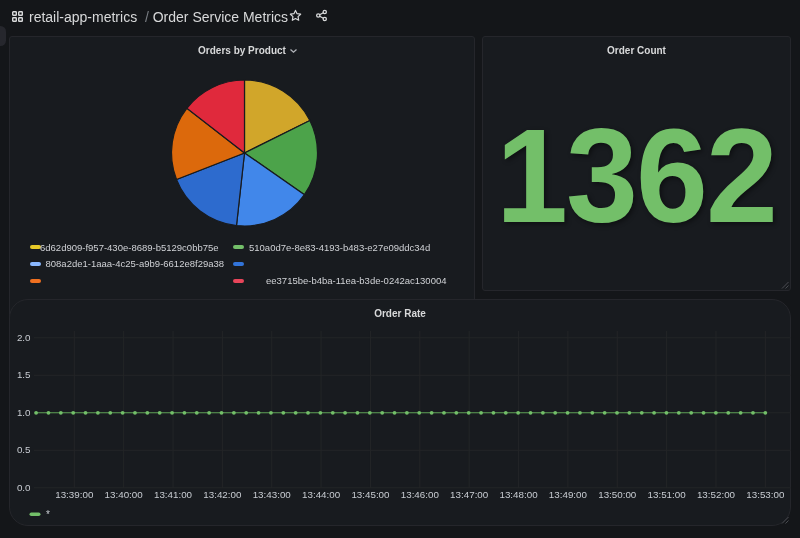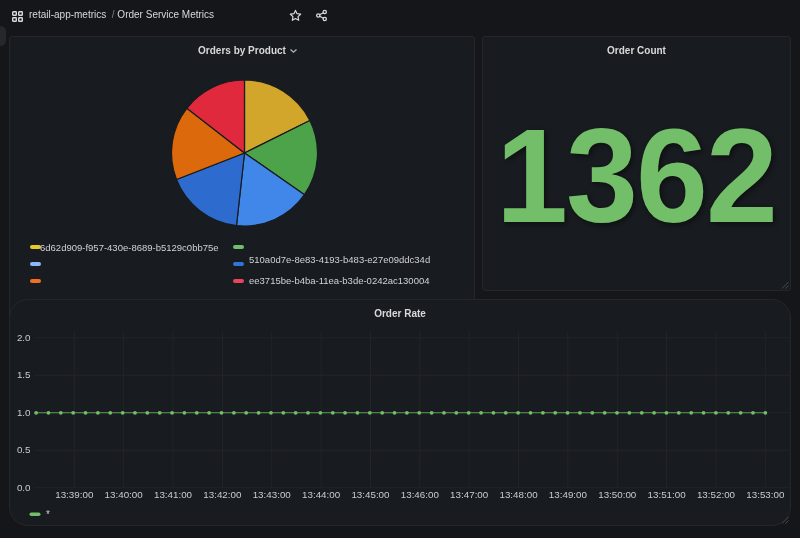--- a/index.html
+++ b/index.html
@@ -16,21 +16,21 @@
 
 <div style="position:absolute; left:-5px; top:26px; width:11px; height:20px; background:#26272d; border-radius:6px;"></div>
 
 <div class="header">
   <svg style="position:absolute; left:12px; top:10.5px;" width="11" height="11" viewBox="0 0 11 11" fill="none" stroke="#d8d9da" stroke-width="1.4">
     <rect x="0.7" y="0.7" width="3.6" height="3.6" rx="0.6"></rect>
     <rect x="6.7" y="0.7" width="3.6" height="3.6" rx="0.6"></rect>
     <rect x="0.7" y="6.7" width="3.6" height="3.6" rx="0.6"></rect>
     <rect x="6.7" y="6.7" width="3.6" height="3.6" rx="0.6"></rect>
   </svg>
-  <div style="position:absolute; left:29px; top:9px; font-size:10px; font-weight:500; white-space:nowrap;">retail-app-metrics&nbsp; <span style="color:#7b7f85;">/</span> Order Service Metrics</div>
+  <div style="position:absolute; left:29px; top:9px; font-size:14px; font-weight:500; white-space:nowrap;">retail-app-metrics&nbsp; <span style="color:#7b7f85;">/</span> Order Service Metrics</div>
   <svg style="position:absolute; left:289px; top:9px;" width="13" height="13" viewBox="0 0 24 24" fill="none" stroke="#d8d9da" stroke-width="2.2">
     <path d="M12 2.6 L14.9 8.7 L21.5 9.6 L16.7 14.2 L17.9 20.8 L12 17.6 L6.1 20.8 L7.3 14.2 L2.5 9.6 L9.1 8.7 Z" stroke-linejoin="round"></path>
   </svg>
   <svg style="position:absolute; left:315px; top:9px;" width="13" height="13" viewBox="0 0 24 24" fill="none" stroke="#d8d9da" stroke-width="2.4">
     <circle cx="6" cy="12" r="3"></circle>
     <circle cx="18" cy="5.5" r="3"></circle>
     <circle cx="18" cy="18.5" r="3"></circle>
     <line x1="8.7" y1="10.6" x2="15.4" y2="6.9"></line>
     <line x1="8.7" y1="13.4" x2="15.4" y2="17.1"></line>
   </svg>
@@ -48,28 +48,29 @@
     <path d="M234.5 116 L294.44 157.66 A73 73 0 0 1 226.49 188.56 Z" fill="#4187EA"></path>
     <path d="M234.5 116 L226.49 188.56 A73 73 0 0 1 166.49 142.52 Z" fill="#2D6BCE"></path>
     <path d="M234.5 116 L166.49 142.52 A73 73 0 0 1 176.82 71.26 Z" fill="#DC690C"></path>
     <path d="M234.5 116 L176.82 71.26 A73 73 0 0 1 234.50 43.00 Z" fill="#E0293C"></path>
     </g>
   </svg>
 
   <div class="dash" style="left:19.6px; top:208.3px; background:#E7C928;"></div>
   <div class="legtext" style="left:30px; top:204.5px;">6d62d909-f957-430e-8689-b5129c0bb75e</div>
   <div class="dash" style="left:223px; top:208.3px; background:#73BF69;"></div>
-  <div class="legtext" style="left:239px; top:204.5px;margin-top:12px;">510a0d7e-8e83-4193-b483-e27e09ddc34d</div>
+  <div class="legtext" style="left:239px; top:204.5px;">510a0d7e-8e83-4193-b483-e27e09ddc34d</div>
 
   <div class="dash" style="left:19.6px; top:225.2px; background:#8AB8FF;"></div>
+  <div class="legtext" style="left:35.5px; top:221.4px;">808a2de1-1aaa-4c25-a9b9-6612e8f29a38</div>
   <div class="dash" style="left:223px; top:225.2px; background:#3274D9;"></div>
 
   <div class="dash" style="left:19.6px; top:241.8px; background:#EF7020;"></div>
   <div class="dash" style="left:223px; top:241.8px; background:#E8455A;"></div>
-  <div class="legtext" style="left:239px; top:238px;">ee3715be-b4ba-11ea-b3de-0242ac130004</div>
+  <div class="legtext" style="left:256px; top:238px;">ee3715be-b4ba-11ea-b3de-0242ac130004</div>
   <svg style="position:absolute; right:1px; bottom:1px;" width="8" height="8">
       <path d="M7.5 1 L1 7.5 M7.5 4.5 L4.5 7.5" stroke="#4a4d52" stroke-width="1"></path>
     </svg>
 </div>
 
 <div class="panel" style="left:482px; top:36px; width:309px; height:255px;text-decoration:underline;">
   <div class="ptitle">Order Count</div>
   <div style="position:absolute; left:0; right:0; top:23px; bottom:0; display:flex; align-items:center; justify-content:center;">
     <div style="color:#73BF69; font-size:134px; font-weight:bold; transform:scaleX(0.965); letter-spacing:-2px; text-shadow:2px 2px 5px rgba(0,0,0,0.45);">1362</div>
   </div>

